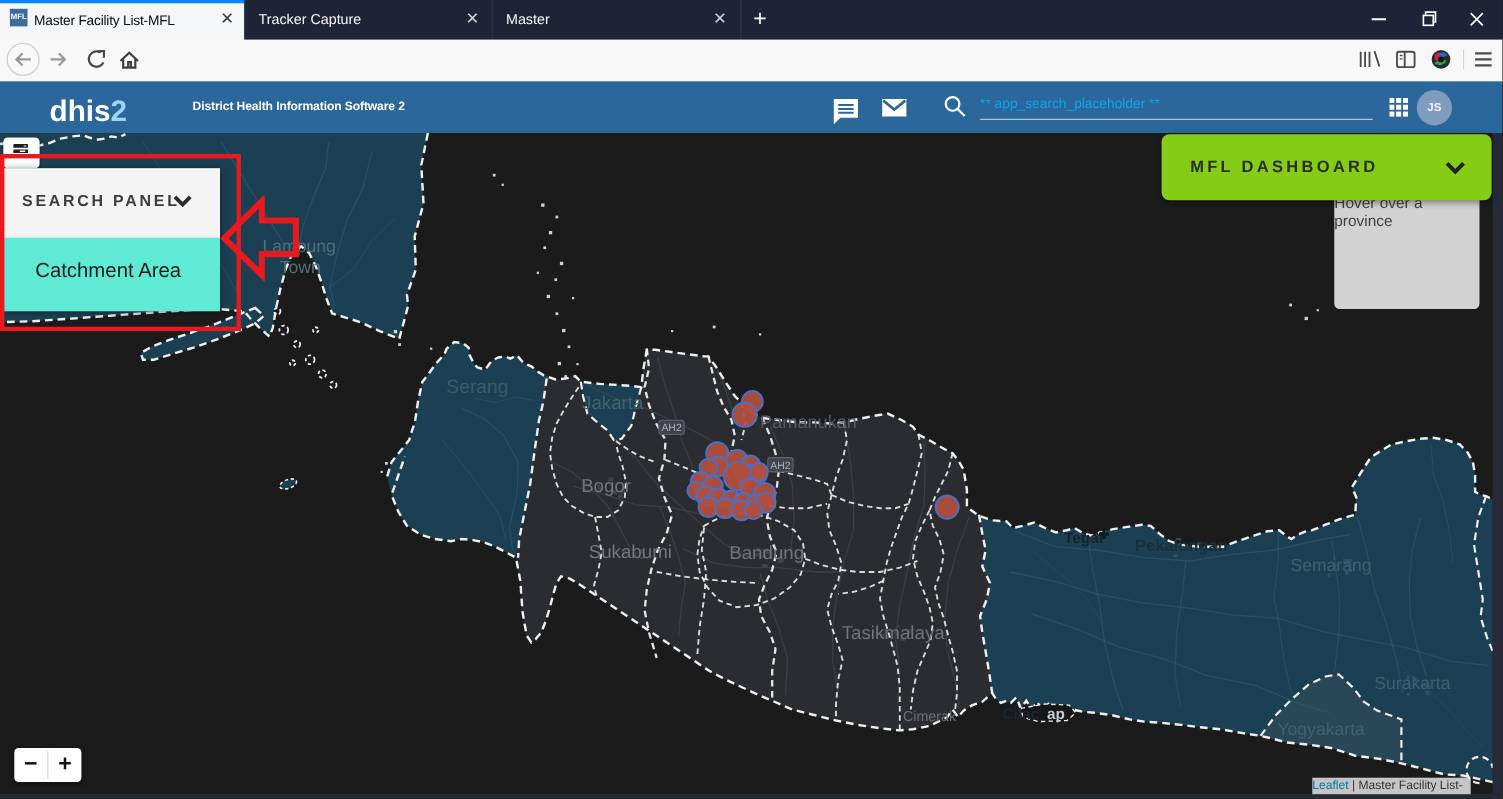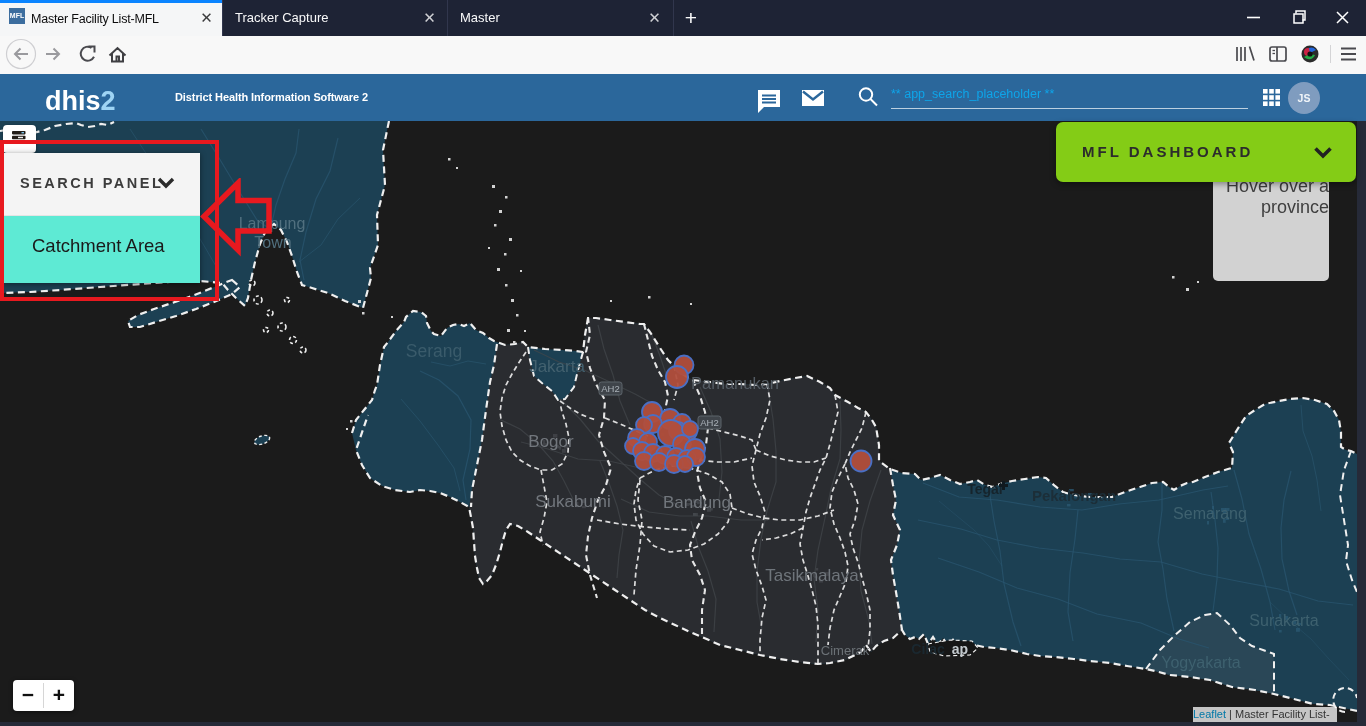--- a/index.html
+++ b/index.html
@@ -30,21 +30,21 @@
   #searchph{position:absolute;left:891px;top:87px;width:357px;color:#0ea5e9;font-size:12.5px;border-bottom:1px solid #bcd0e0;padding-bottom:7px}
   #avatar{position:absolute;left:1288px;top:82px;width:32px;height:32px;border-radius:50%;background:#7f9cbf;color:#f0f4f8;font-size:10.5px;font-weight:bold;text-align:center;line-height:32px}
   
   #layerbtn{position:absolute;left:3px;top:125px;width:33px;height:28px;background:#fff;border-radius:4px;box-shadow:0 1px 3px rgba(0,0,0,.4)}
   #spanel{position:absolute;left:3px;top:153px;width:197px;height:130px;background:#5eead4;box-shadow:0 1px 6px rgba(0,0,0,.45)}
   #spanelhead{position:absolute;left:0;top:0;width:100%;height:62px;background:#f4f4f4;border-bottom:1px solid #e4e4e4}
   #spanelhead .t{position:absolute;left:17px;top:22px;font-size:14.5px;font-weight:bold;letter-spacing:2.5px;color:#3c3c3c}
   #spanel .item{position:absolute;left:29px;top:82px;font-size:18.5px;color:#1a1a1a}
   #mfl{position:absolute;left:1056px;top:122px;width:300px;height:60px;background:#84cc16;border-radius:7px;box-shadow:0 2px 6px rgba(0,0,0,.4);z-index:3}
   #mfl .t{position:absolute;left:26px;top:21px;font-size:15px;font-weight:bold;letter-spacing:3px;color:#2c2c2c}
-  #hoverbox{position:absolute;left:1213px;top:168px;z-index:2;width:116px;height:105px;background:#d2d2d2;border-radius:5px;color:#3f3f3f;font-size:18px;text-align:right;padding-top:8px}
+  #hoverbox{position:absolute;left:1213px;top:168px;z-index:2;width:132px;height:105px;background:#d2d2d2;border-radius:5px;color:#3f3f3f;font-size:14px;text-align:left;padding-top:8px}
   #zoomctl{position:absolute;left:13px;top:680px;width:61px;height:31px;background:#fff;border-radius:4px;box-shadow:0 1px 4px rgba(0,0,0,.5)}
   #zoomctl .zm{position:absolute;top:0;width:30px;height:31px;text-align:center;font-size:21px;font-weight:bold;color:#111;line-height:30px}
   #attrib{position:absolute;left:1193px;top:707px;width:144px;height:15px;background:rgba(255,255,255,.75);font-size:11px;color:#333;line-height:15px;text-align:left}
   #attrib a{color:#0078a8;text-decoration:none}
   .redbox{position:absolute;border:4.5px solid #e8191f;left:0px;top:140px;width:211px;height:153px}
 </style>
 </head>
 <body>
 
 <div id="tabbar">

